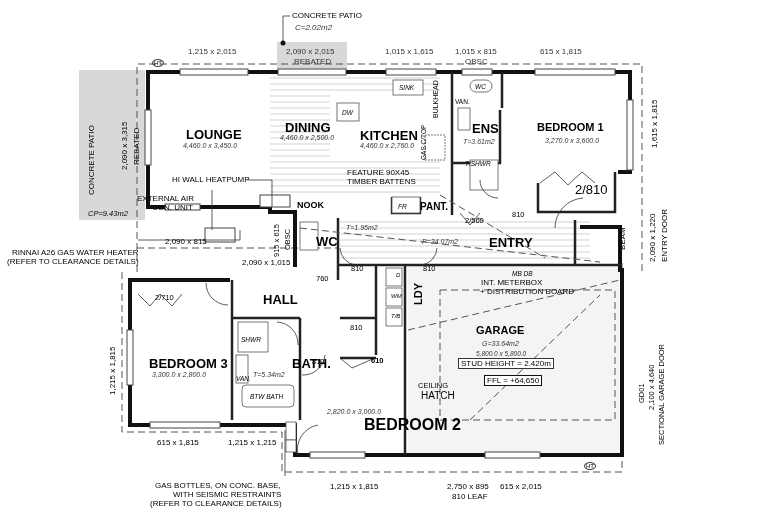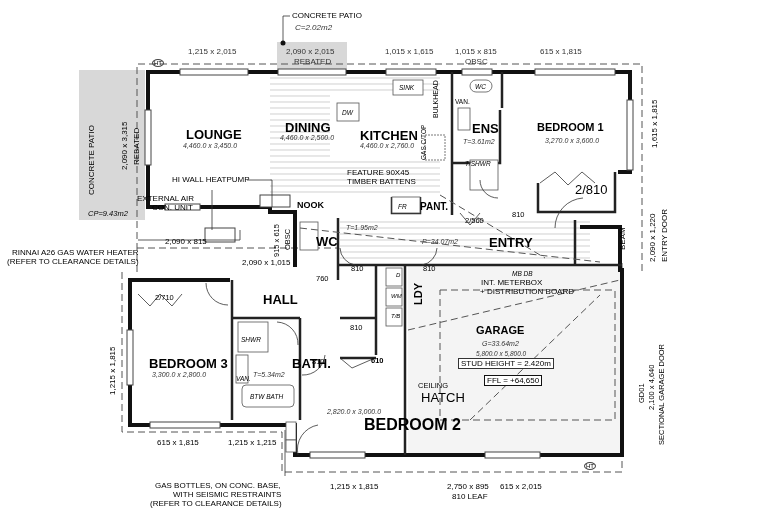--- a/index.html
+++ b/index.html
@@ -271,17 +271,17 @@
   <span style="position:absolute;left:152px;top:203px;font-size:8px;">CON. UNIT</span>
   <span style="position:absolute;left:347px;top:168px;font-size:8px;">FEATURE 90X45</span>
   <span style="position:absolute;left:347px;top:177px;font-size:8px;">TIMBER BATTENS</span>
   <span style="position:absolute;left:12px;top:248px;font-size:8px;text-align:right;">RINNAI A26 GAS WATER HEATER</span>
   <span style="position:absolute;left:7px;top:257px;font-size:8px;">(REFER TO CLEARANCE DETAILS)</span>
   <span style="position:absolute;left:481px;top:278px;font-size:8px;">INT. METERBOX</span>
   <span style="position:absolute;left:480px;top:287px;font-size:8px;">+ DISTRIBUTION BOARD</span>
   <span style="position:absolute;left:458px;top:358px;font-size:8px;border:1px solid #333;padding:0 2px;background:#fff;">STUD HEIGHT = 2.420m</span>
   <span style="position:absolute;left:484px;top:375px;font-size:8px;border:1.5px solid #111;padding:0 2px;background:#fff;">FFL = +64,650</span>
   <span style="position:absolute;left:418px;top:381px;font-size:7.5px;">CEILING</span>
-  <span style="position:absolute;left:421px;top:390px;font-size:13px;">HATCH</span>
+  <span style="position:absolute;left:421px;top:390px;font-size:10px;">HATCH</span>
   <span style="position:absolute;left:155px;top:481px;font-size:8px;">GAS BOTTLES, ON CONC. BASE,</span>
   <span style="position:absolute;left:173px;top:490px;font-size:8px;">WITH SEISMIC RESTRAINTS</span>
   <span style="position:absolute;left:150px;top:499px;font-size:8px;">(REFER TO CLEARANCE DETAILS)</span>
 </div>
 
 </body></html>

